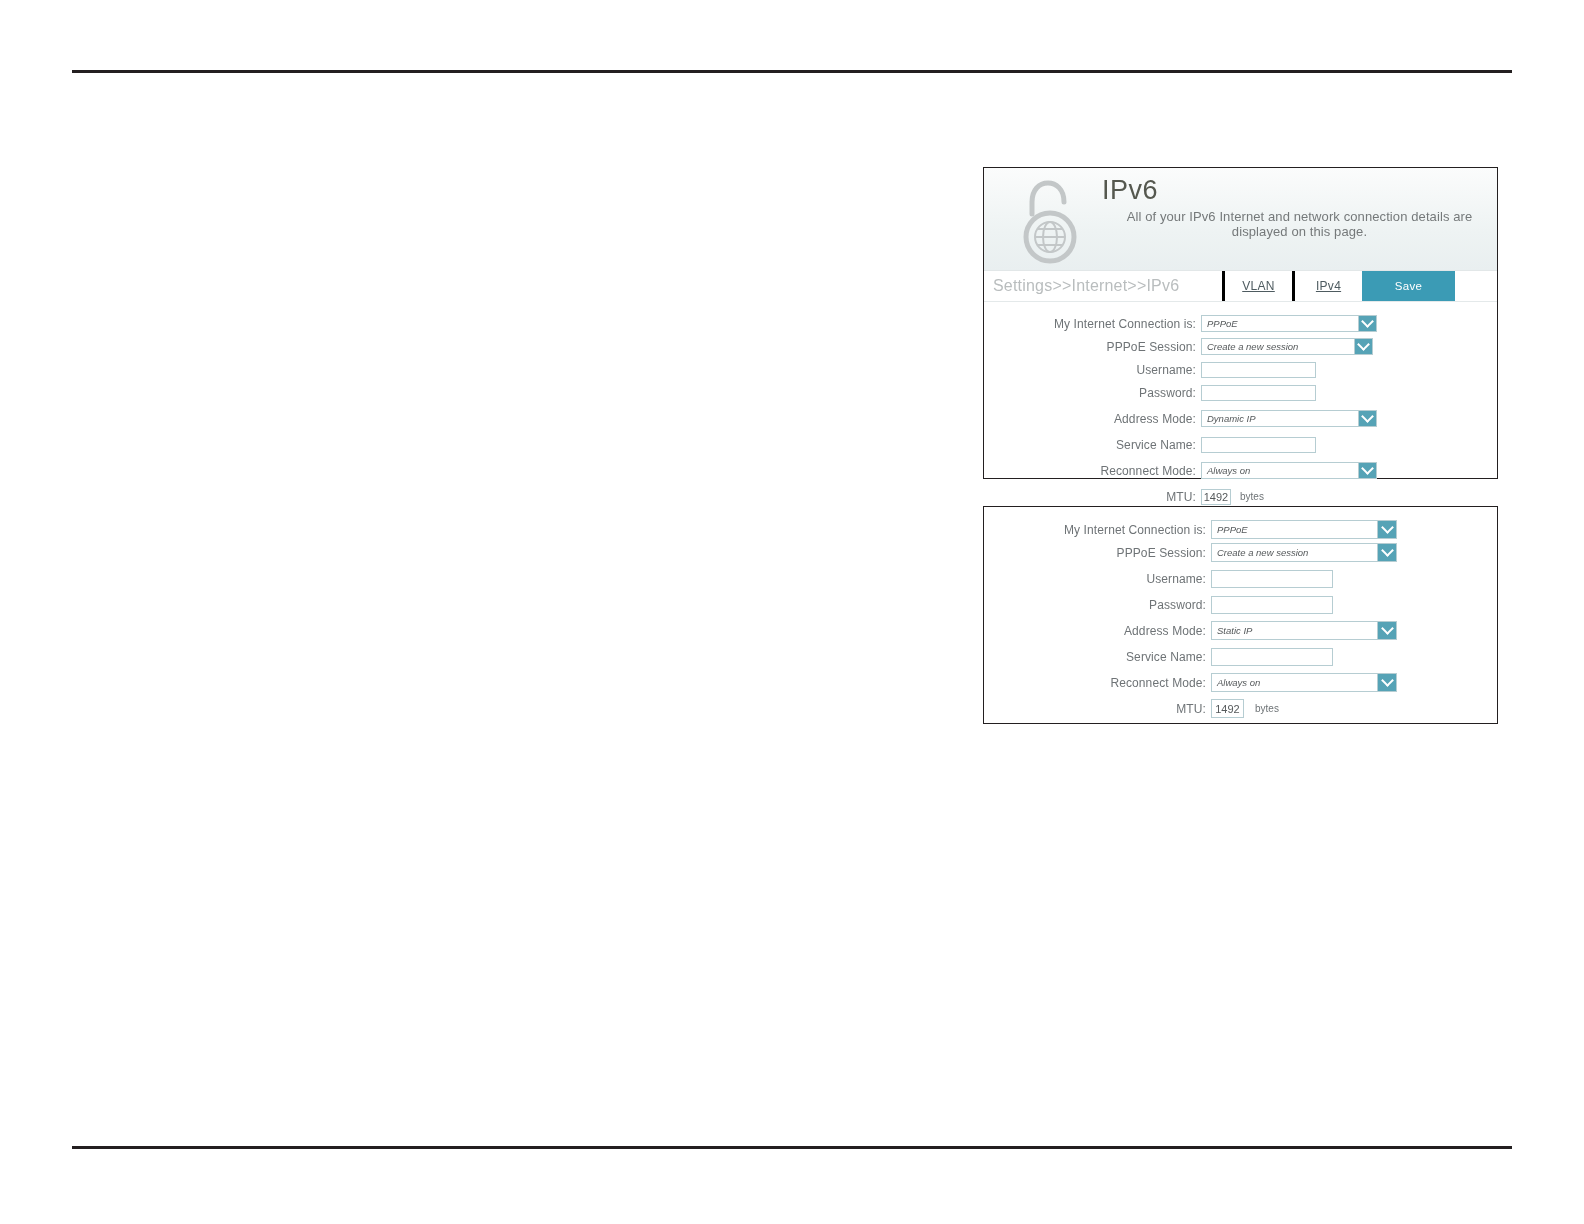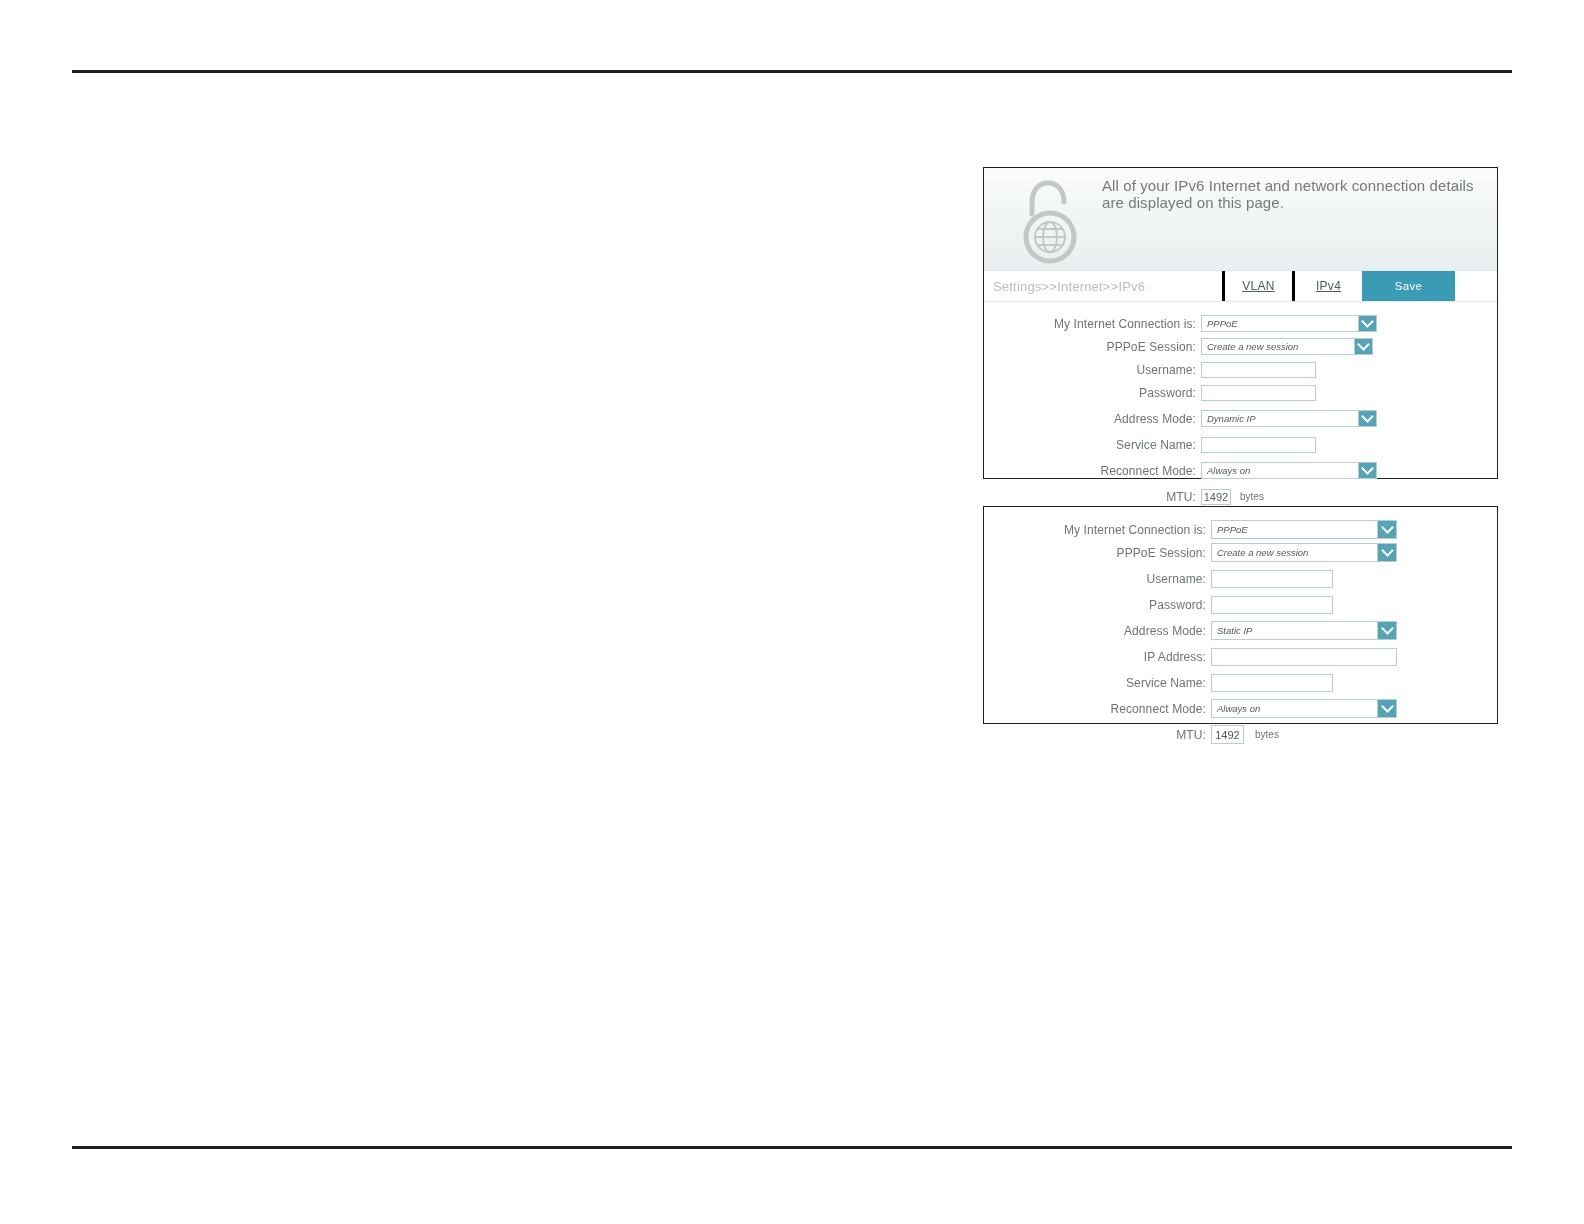--- a/index.html
+++ b/index.html
@@ -73,42 +73,43 @@
 
   .header-title {
     font-size: 27px;
     color: #55584f;
     letter-spacing: 0.5px;
     line-height: 32px;
     font-weight: 400;
   }
 
   .header-sub {
-    font-size: 15px;
+    font-size: 13px;
     color: #75797a;
     margin-top: 3px;
     letter-spacing: 0.1px;
+    text-align: center;
   }
 
   
   .nav-row {
     position: relative;
     height: 30px;
     background: #ffffff;
     border-bottom: 1px solid #e4e9ea;
     display: flex;
     align-items: stretch;
   }
 
   .breadcrumb {
     flex: 1 1 auto;
     display: flex;
     align-items: center;
     padding-left: 9px;
-    font-size: 13px;
+    font-size: 16px;
     color: #b9bdbe;
     letter-spacing: 0.2px;
   }
 
   .nav-tab {
     width: 67px;
     display: flex;
     align-items: center;
     justify-content: center;
     border-left: 3px solid #000000;
@@ -259,20 +260,21 @@
         <path d="M56 26 C56 13 48 7 40 7 C31 7 24 14 24 26 L24 38" fill="none" stroke="#c3c7c8" stroke-width="5" stroke-linecap="round"></path>
         <circle cx="42" cy="61" r="24" fill="none" stroke="#c3c7c8" stroke-width="5"></circle>
         <circle cx="42" cy="61" r="15" fill="none" stroke="#c3c7c8" stroke-width="2"></circle>
         <ellipse cx="42" cy="61" rx="7" ry="15" fill="none" stroke="#c3c7c8" stroke-width="2"></ellipse>
         <line x1="27" y1="61" x2="57" y2="61" stroke="#c3c7c8" stroke-width="2"></line>
         <line x1="29.5" y1="53" x2="54.5" y2="53" stroke="#c3c7c8" stroke-width="2"></line>
         <line x1="29.5" y1="69" x2="54.5" y2="69" stroke="#c3c7c8" stroke-width="2"></line>
       </svg>
     </div>
     <div class="header-text">
+      <div class="header-title">IPv6</div>
       <div class="header-sub">All of your IPv6 Internet and network connection details are displayed on this page.</div>
     </div>
   </div>
 
   <div class="nav-row">
     <div class="breadcrumb">Settings&gt;&gt;Internet&gt;&gt;IPv6</div>
     <div class="nav-tab">VLAN</div>
     <div class="nav-tab">IPv4</div>
     <div class="nav-save">Save</div>
     <div class="nav-tail"></div>
@@ -406,26 +408,20 @@
       <div class="f-control">
         <div class="f-select">
           <div class="f-select-value">Static IP</div>
           <div class="f-select-arrow">
             <span class="chev"></span>
           </div>
         </div>
       </div>
     </div>
 
-    <div class="form-row gap">
-      <div class="f-label">IP Address:</div>
-      <div class="f-control">
-        <div class="f-input wide"></div>
-      </div>
-    </div>
 
     <div class="form-row gap">
       <div class="f-label">Service Name:</div>
       <div class="f-control">
         <div class="f-input"></div>
       </div>
     </div>
 
     <div class="form-row gap">
       <div class="f-label">Reconnect Mode:</div>

